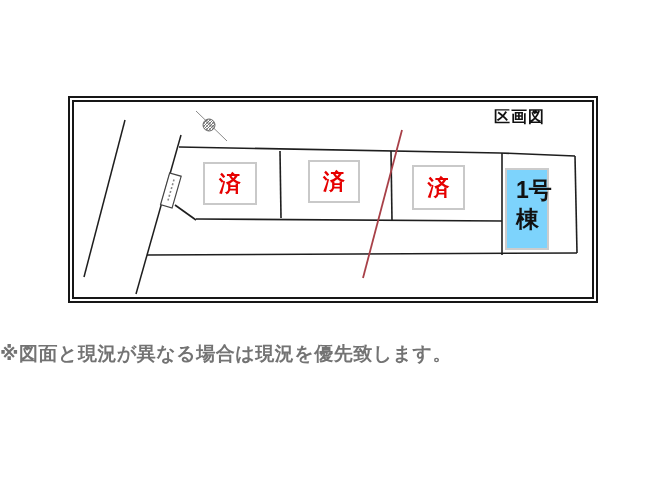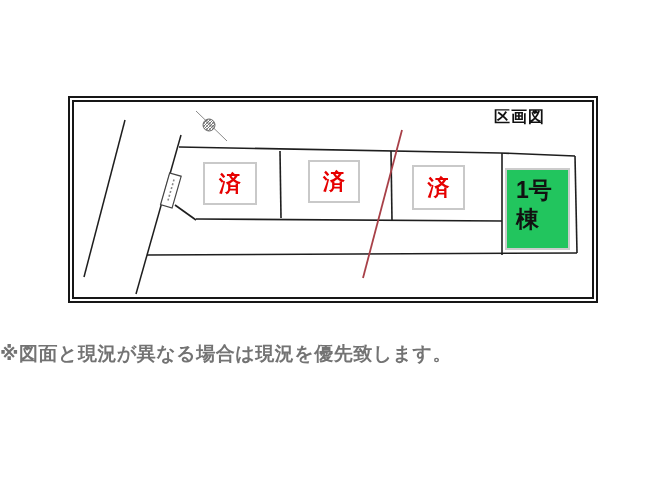--- a/index.html
+++ b/index.html
@@ -32,22 +32,22 @@
     background:#ffffff;border:2px solid #c9c9c9;box-sizing:border-box;
     display:flex;align-items:center;justify-content:center;
   }
   .status-box .sold{
     color:#e60000;font-size:22px;font-weight:bold;line-height:1;
   }
   .box1{left:203px;top:162px;width:54px;height:43px;}
   .box2{left:308px;top:160px;width:52px;height:43px;}
   .box3{left:412px;top:165px;width:53px;height:45px;}
   .building-box{
-    position:absolute;z-index:3;left:505px;top:168px;width:65px;height:82px;
-    background:#22c55e;border:2px solid #cccccc;box-sizing:border-box;
+    position:absolute;z-index:3;left:505px;top:168px;width:44px;height:82px;
+    background:#7dd3fc;border:2px solid #cccccc;box-sizing:border-box;
     padding:6px 0 0 9px;
   }
   .building-box .bl{
     color:#111111;font-size:23px;font-weight:bold;line-height:1.25;
     white-space:nowrap;
   }
   .caption{
     position:absolute;left:0;top:341px;width:664px;z-index:4;
     font-size:19px;font-weight:bold;color:#737373;
     letter-spacing:0.5px;white-space:nowrap;

